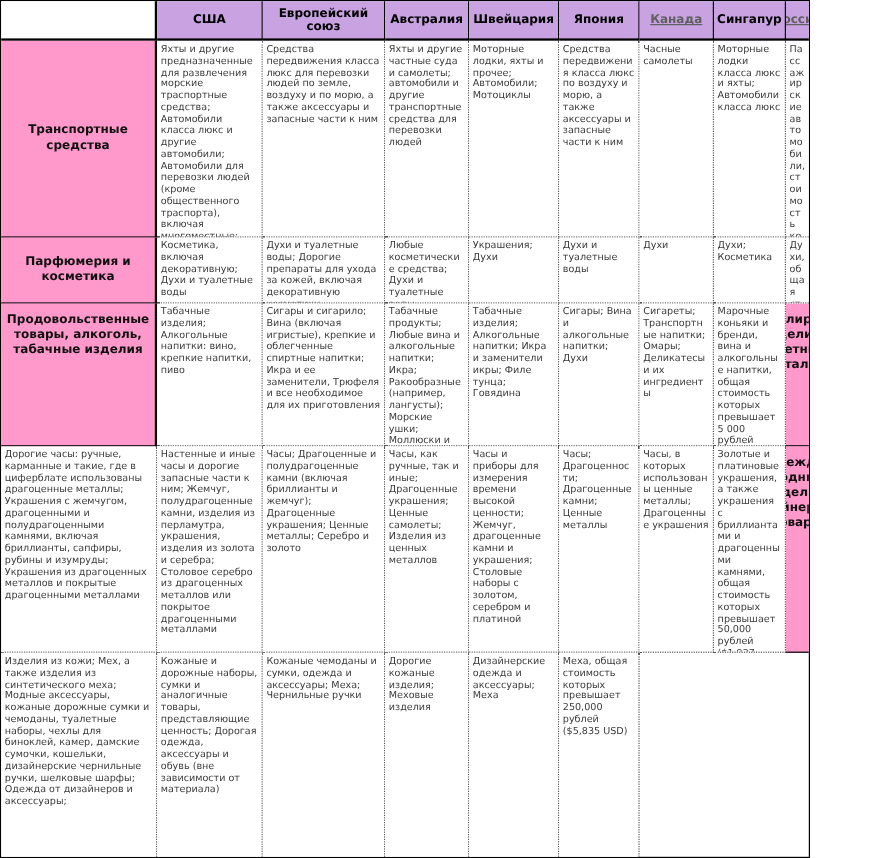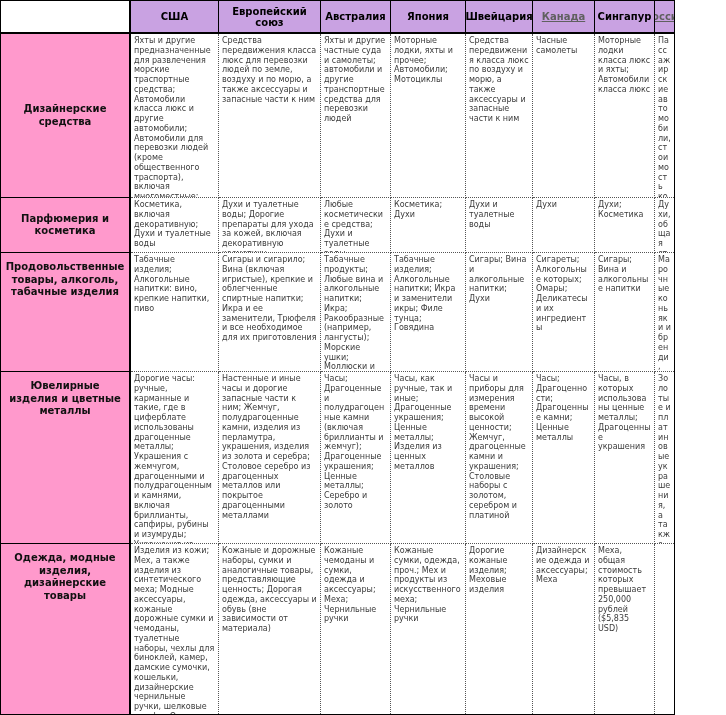--- a/index.html
+++ b/index.html
@@ -58,67 +58,65 @@
 </style>
 </head>
 <body>
 
 <div class="grid">
 
   <div class="corner"></div>
   <div class="hdr">США</div>
   <div class="hdr">Европейский союз</div>
   <div class="hdr">Австралия</div>
+  <div class="hdr">Швейцария</div>
   <div class="hdr">Япония</div>
-  <div class="hdr">Швейцария</div>
   <div class="hdr muted">Канада</div>
   <div class="hdr">Сингапур</div>
   <div class="hdr muted">Россия</div>
 
-  <div class="cat">Дизайнерские средства</div>
+  <div class="cat">Транспортные средства</div>
   <div class="cell">Яхты и другие предназначенные для развлечения морские траспортные средства; Автомобили класса люкс и другие автомобили; Автомобили для перевозки людей (кроме общественного траспорта), включая многоместные; Гоночные автомобили, снегоходы, мотоциклы; Средства</div>
   <div class="cell">Средства передвижения класса люкс для перевозки людей по земле, воздуху и по морю, а также аксессуары и запасные части к ним</div>
   <div class="cell">Яхты и другие частные суда и самолеты; автомобили и другие транспортные средства для перевозки людей</div>
   <div class="cell">Моторные лодки, яхты и прочее; Автомобили; Мотоциклы</div>
   <div class="cell">Средства передвижения класса люкс по воздуху и морю, а также аксессуары и запасные части к ним</div>
   <div class="cell">Часные самолеты</div>
   <div class="cell">Моторные лодки класса люкс и яхты; Автомобили класса люкс</div>
   <div class="cell">Пассажирские автомобили, стоимость которых превышает 3 миллиона рублей ($115,653 USD)</div>
 
   <div class="cat">Парфюмерия и косметика</div>
   <div class="cell">Косметика, включая декоративную; Духи и туалетные воды</div>
   <div class="cell">Духи и туалетные воды; Дорогие препараты для ухода за кожей, включая декоративную косметику</div>
   <div class="cell">Любые косметические средства; Духи и туалетные воды</div>
-  <div class="cell">Косметика; Духи</div>
+  <div class="cell">Украшения; Духи</div>
   <div class="cell">Духи и туалетные воды</div>
   <div class="cell">Духи</div>
   <div class="cell">Духи; Косметика</div>
   <div class="cell">Духи, общая стоимость которых превышает 5 000 рублей ($192.75 USD)</div>
 
   <div class="cat top">Продовольственные товары, алкоголь, табачные изделия</div>
   <div class="cell">Табачные изделия; Алкогольные напитки: вино, крепкие напитки, пиво</div>
   <div class="cell">Сигары и сигарило; Вина (включая игристые), крепкие и облегченные спиртные напитки; Икра и ее заменители, Трюфеля и все необходимое для их приготовления</div>
   <div class="cell">Табачные продукты; Любые вина и алкогольные напитки; Икра; Ракообразные (например, лангусты); Морские ушки; Моллюски и морские беспозвоночные (например</div>
   <div class="cell">Табачные изделия; Алкогольные напитки; Икра и заменители икры; Филе тунца; Говядина</div>
   <div class="cell">Сигары; Вина и алкогольные напитки; Духи</div>
-  <div class="cell">Сигареты; Алкогольные которых; Омары; Деликатесы и их ингредиенты</div>
-  <div class="cell">Сигары; Вина и алкогольные напитки</div>
+  <div class="cell">Сигареты; Транспортные напитки; Омары; Деликатесы и их ингредиенты</div>
   <div class="cell">Марочные коньяки и бренди, вина и алкогольные напитки, общая стоимость которых превышает 5 000 рублей ($192.75 USD)</div>
 
   <div class="cat top">Ювелирные изделия и цветные металлы</div>
   <div class="cell">Дорогие часы: ручные, карманные и такие, где в циферблате использованы драгоценные металлы; Украшения с жемчугом, драгоценными и полудрагоценными камнями, включая бриллианты, сапфиры, рубины и изумруды; Украшения из драгоценных металлов и покрытые драгоценными металлами</div>
   <div class="cell">Настенные и иные часы и дорогие запасные части к ним; Жемчуг, полудрагоценные камни, изделия из перламутра, украшения, изделия из золота и серебра; Столовое серебро из драгоценных металлов или покрытое драгоценными металлами</div>
   <div class="cell">Часы; Драгоценные и полудрагоценные камни (включая бриллианты и жемчуг); Драгоценные украшения; Ценные металлы; Серебро и золото</div>
-  <div class="cell">Часы, как ручные, так и иные; Драгоценные украшения; Ценные металлы; Изделия из ценных металлов</div>
+  <div class="cell">Часы, как ручные, так и иные; Драгоценные украшения; Ценные самолеты; Изделия из ценных металлов</div>
   <div class="cell">Часы и приборы для измерения времени высокой ценности; Жемчуг, драгоценные камни и украшения; Столовые наборы с золотом, серебром и платиной</div>
   <div class="cell">Часы; Драгоценности; Драгоценные камни; Ценные металлы</div>
   <div class="cell">Часы, в которых использованы ценные металлы; Драгоценные украшения</div>
   <div class="cell">Золотые и платиновые украшения, а также украшения с бриллиантами и драгоценными камнями, общая стоимость которых превышает 50,000 рублей ($1,927 USD)</div>
 
   <div class="cat top">Одежда, модные изделия, дизайнерские товары</div>
   <div class="cell">Изделия из кожи; Мех, а также изделия из синтетического меха; Модные аксессуары, кожаные дорожные сумки и чемоданы, туалетные наборы, чехлы для биноклей, камер, дамские сумочки, кошельки, дизайнерские чернильные ручки, шелковые шарфы; Одежда от дизайнеров и аксессуары;</div>
   <div class="cell">Кожаные и дорожные наборы, сумки и аналогичные товары, представляющие ценность; Дорогая одежда, аксессуары и обувь (вне зависимости от материала)</div>
   <div class="cell">Кожаные чемоданы и сумки, одежда и аксессуары; Меха; Чернильные ручки</div>
-  <div class="cell">Кожаные сумки, одежда, проч.; Мех и продукты из искусственного меха; Чернильные ручки</div>
   <div class="cell">Дорогие кожаные изделия; Меховые изделия</div>
   <div class="cell">Дизайнерские одежда и аксессуары; Меха</div>
   <div class="cell">Меха, общая стоимость которых превышает 250,000 рублей ($5,835 USD)</div>
 </div>
 
 </body></html>

